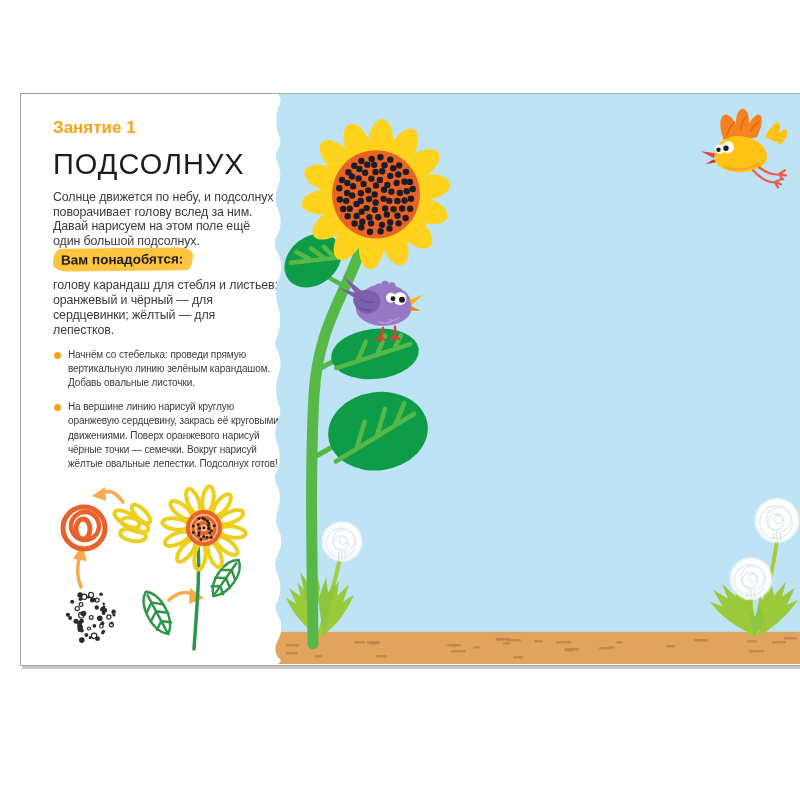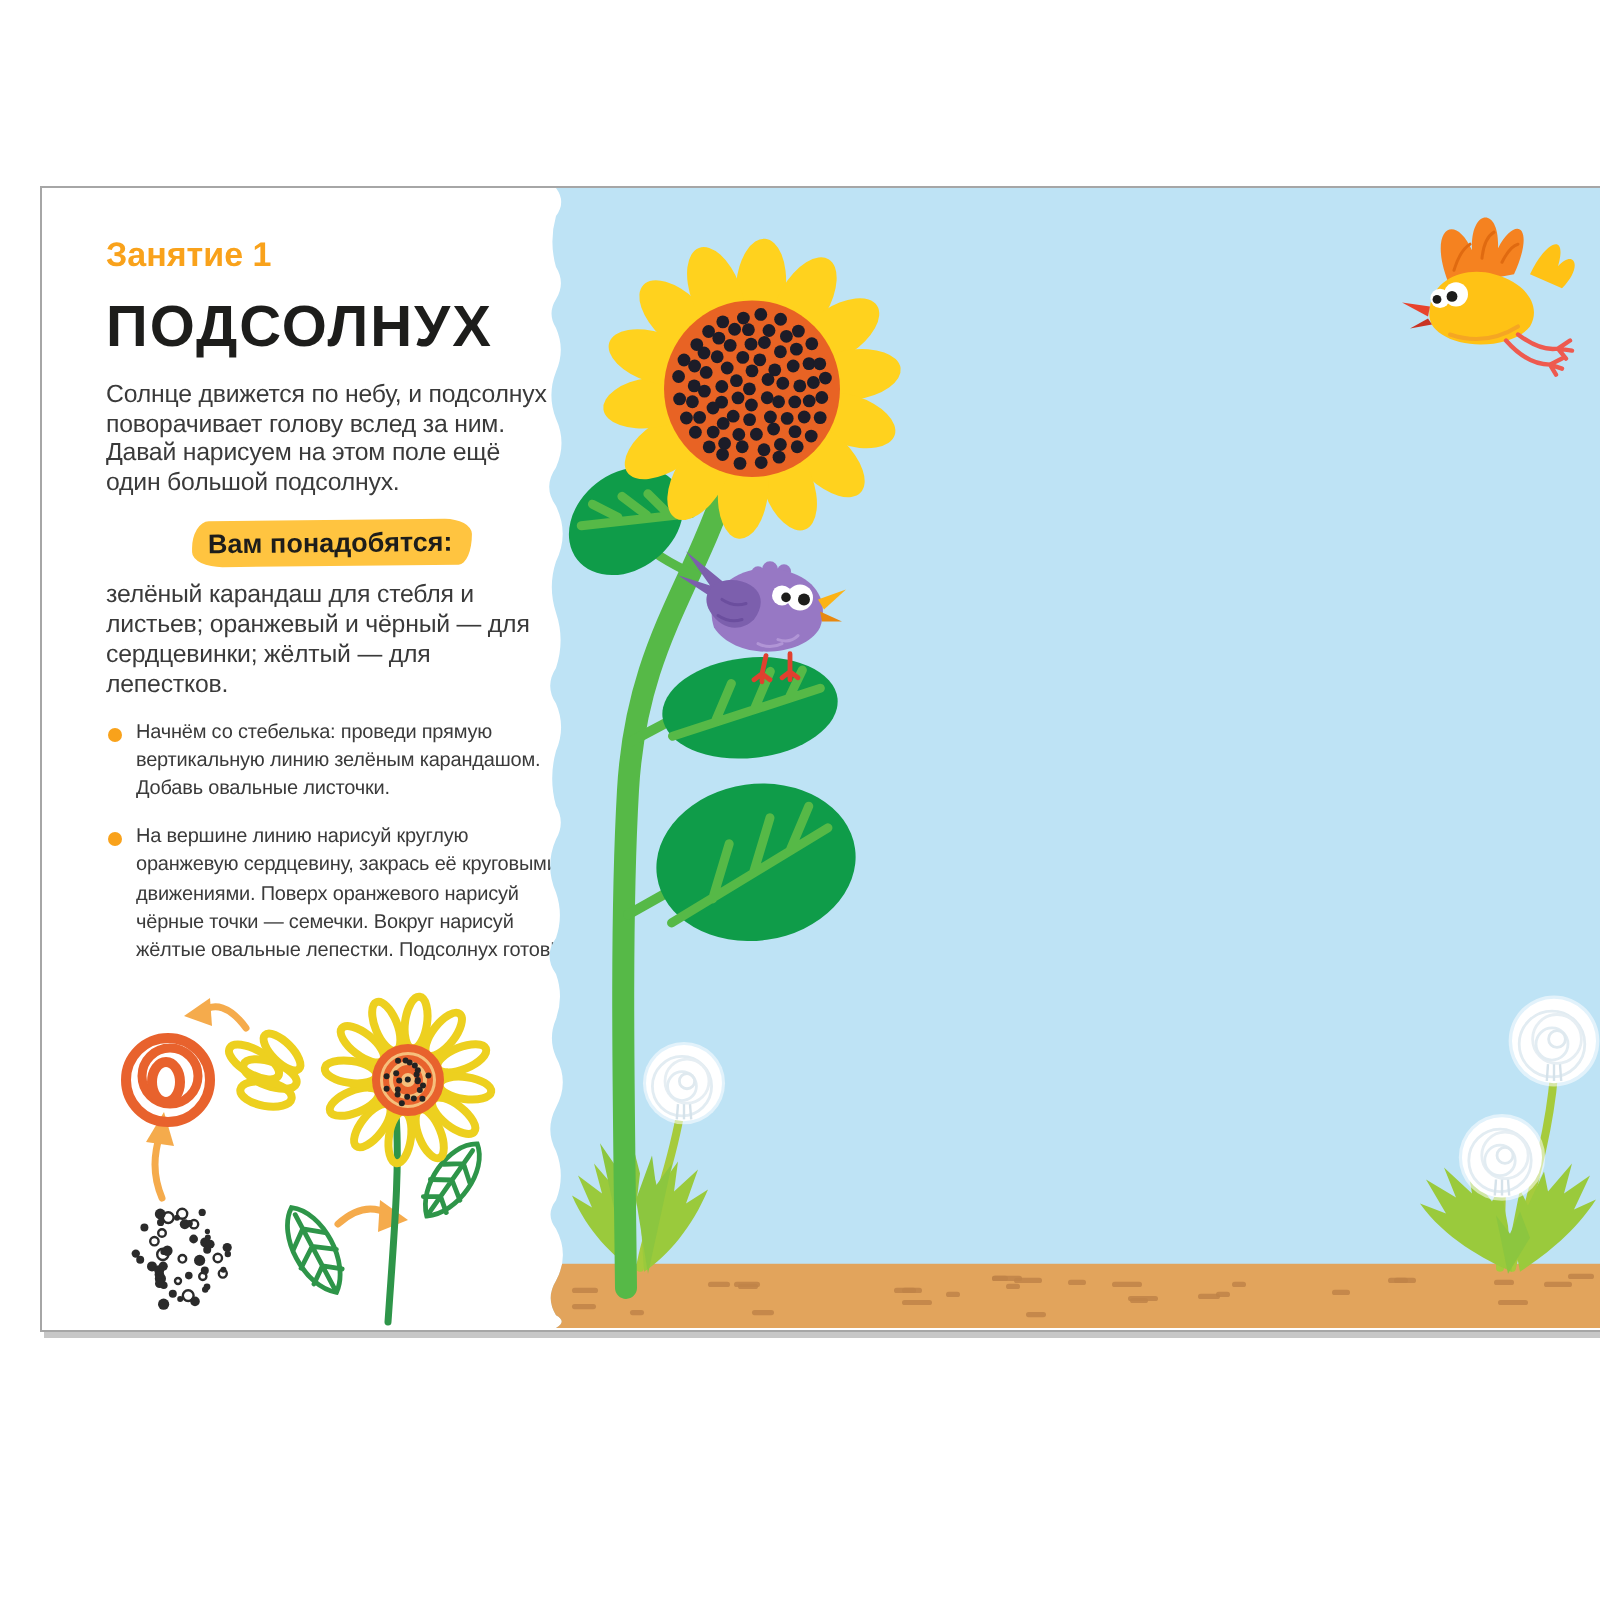--- a/index.html
+++ b/index.html
@@ -2,23 +2,23 @@
 <html><head>
 <meta charset="utf-8">
 <style>
   html,body{width:800px;height:800px;margin:0;overflow:hidden;background:#FFFFFF;
     font-family:"Liberation Sans", sans-serif;}
   .page{position:absolute;left:20px;top:93px;width:783px;height:573px;box-sizing:border-box;
     background:#FFFFFF;border:1.5px solid #A6A6A6;box-shadow:2px 3px 0 rgba(130,130,130,.45);
     overflow:hidden;}
   .left-col{position:absolute;left:32px;top:0;width:226px;color:#3A3A3A;}
   .lesson{padding-top:24px;font-weight:bold;font-size:17px;color:#F9A21B;}
-  .title{margin:10px 0 0;font-size:29px;font-weight:bold;color:#1D1D1B;letter-spacing:1px;}
+  .title{margin:10px 0 0;font-size:29px;font-weight:normal;color:#1D1D1B;letter-spacing:1px;}
   .intro{margin:9px 0 0;font-size:12.4px;line-height:14.6px;letter-spacing:-0.1px;}
-  .mat-wrap{margin-top:12px;text-align:center;}
+  .mat-wrap{}
   .mat-head{display:inline-block;background:#FFC440;padding:4px 10px 4px 8px;
     border-radius:10px 16px 8px 18px / 16px 9px 18px 9px;transform:rotate(-.6deg);
     font-weight:bold;font-size:13.5px;color:#1D1D1B;}
   .materials{margin:7px 0 0;font-size:12.4px;line-height:14.8px;letter-spacing:-0.1px;}
   .steps{list-style:none;margin:10px 0 0;padding:0;}
   .step{position:relative;padding-left:15px;font-size:10px;line-height:14.4px;
     letter-spacing:-0.1px;margin-bottom:9px;}
   .bullet{position:absolute;left:1px;top:4px;width:7px;height:7px;border-radius:50%;
     background:#F9A21B;}
   .sketch{display:block;margin-top:4px;width:212px;height:182px;}
@@ -30,21 +30,21 @@
 
 <div class="page">
 
   <div class="left-col">
     <div class="lesson">Занятие 1</div>
     <h1 class="title">ПОДСОЛНУХ</h1>
     <p class="intro">Солнце движется по небу, и подсолнух поворачивает голову вслед за ним. Давай нарисуем на этом поле ещё один большой подсолнух.</p>
     <div class="mat-wrap">
       <span class="mat-head">Вам понадобятся:</span>
     </div>
-    <p class="materials">зелёный карандаш для стебля и листьев; оранжевый и чёрный — для сердцевинки; жёлтый — для лепестков.</p>
+    <p class="materials">голову карандаш для стебля и листьев; оранжевый и чёрный — для сердцевинки; жёлтый — для лепестков.</p>
     <ul class="steps">
       <li class="step">
         <span class="bullet"></span>
         <span>Начнём со стебелька: проведи прямую вертикальную линию зелёным карандашом. Добавь овальные листочки.</span>
       </li>
       <li class="step">
         <span class="bullet"></span>
         <span>На вершине линию нарисуй круглую оранжевую сердцевину, закрась её круговыми движениями. Поверх оранжевого нарисуй чёрные точки — семечки. Вокруг нарисуй жёлтые овальные лепестки. Подсолнух готов!</span>
       </li>
     </ul>

